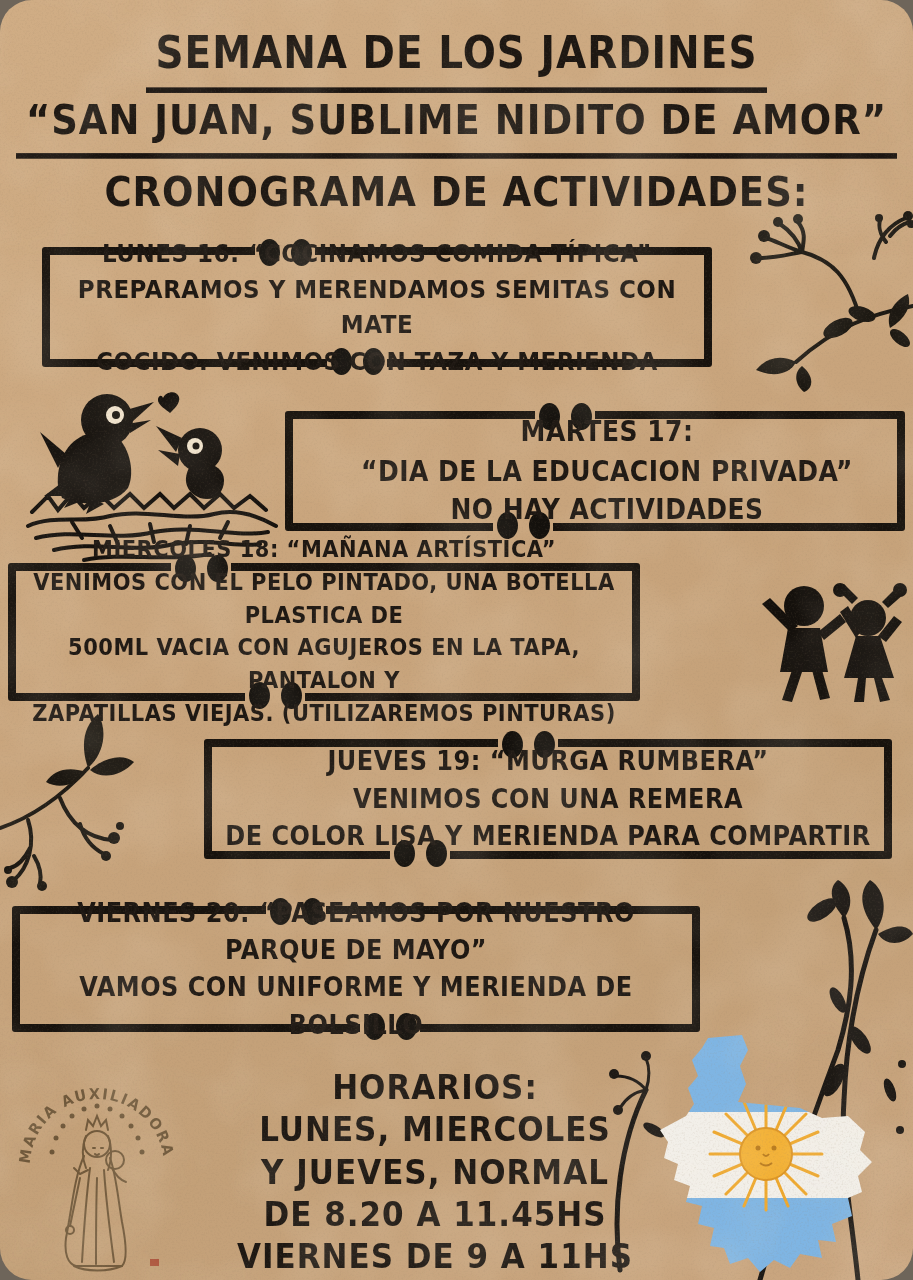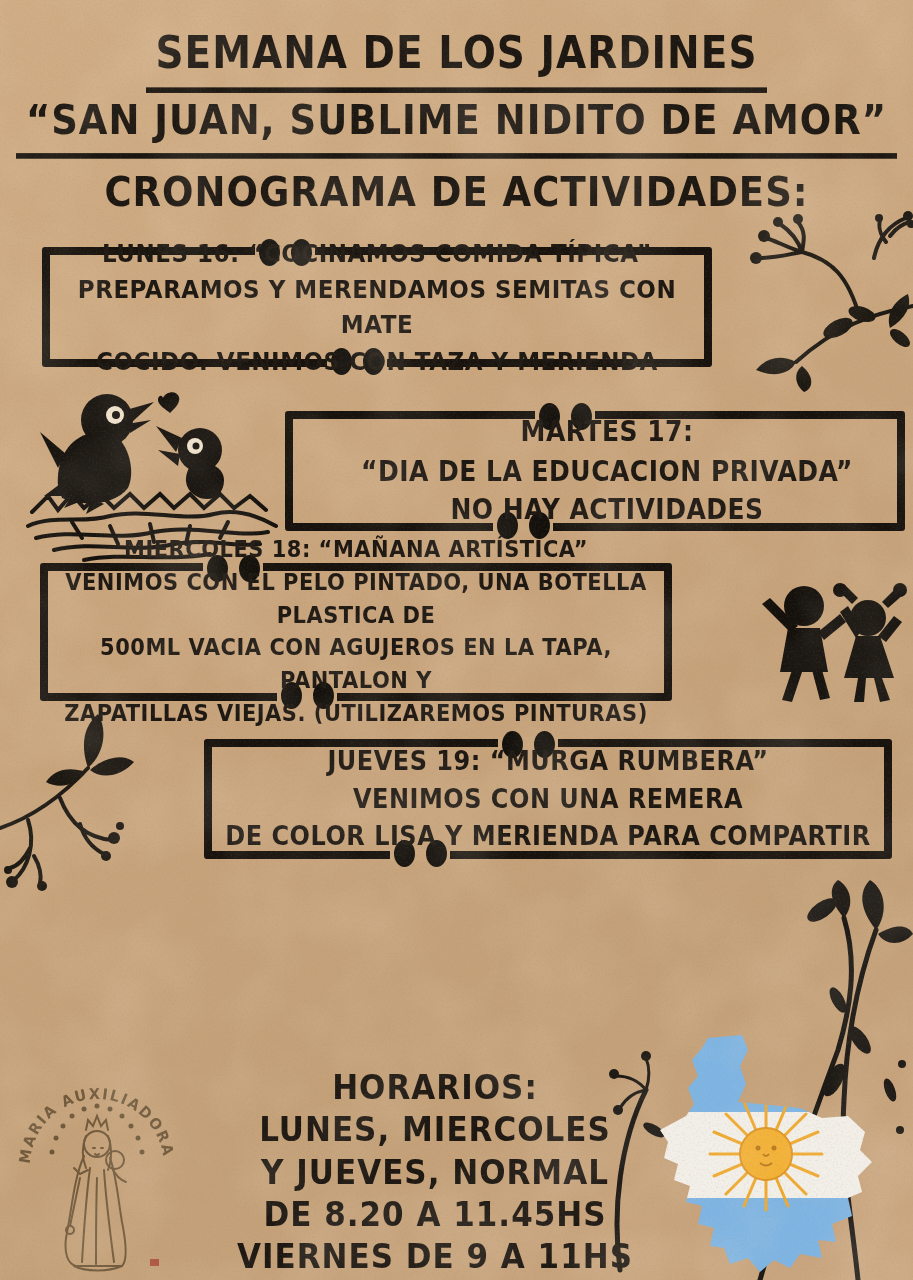--- a/index.html
+++ b/index.html
@@ -1,19 +1,19 @@
 <!DOCTYPE html>
 <html><head>
 <meta charset="utf-8">
 <style>
   html,body { margin:0; padding:0; background:#6e655a; }
   .page {
     position:relative; width:913px; height:1280px; margin:0 auto; overflow:hidden;
     background: linear-gradient(155deg,#d0ad85 0%, #c8a47c 45%, #c3a078 75%, #caa680 100%);
-    font-family:"DejaVu Sans", sans-serif; font-weight:bold; color:#1d1712;
+    font-family:"DejaVu Sans", sans-serif; font-weight:bold; color:#1d1712;border-radius:32px;
   }
   .hline { position:absolute; width:100%; text-align:center; letter-spacing:1px;
            transform:scaleY(1.12); transform-origin:top center; white-space:nowrap; }
   .hline .u { display:inline-block; border-bottom:5px solid #1a1410; padding:0 10px 8px; }
   .ebox { position:absolute; box-sizing:border-box; border:8px solid #17120d; border-radius:3px;
           display:flex; align-items:center; justify-content:flex-end; z-index:10; background:transparent; }
   .etext { width:100%; text-align:center; line-height:1.42; letter-spacing:.5px;
            transform:scaleY(1.1); }
   .notch { position:absolute; width:60px; height:12px; background:#c9a57d; transform:translateX(-50%); }
   .notch.t { top:-10px; } .notch.b { bottom:-10px; }
@@ -66,21 +66,21 @@
     <span class="fdot t2"></span>
     <span class="fdot b1"></span>
     <span class="fdot b2"></span>
     <div class="etext" style="font-size:25px">
       <div>MARTES 17:</div>
       <div>“DIA DE LA  EDUCACION PRIVADA”</div>
       <div>NO HAY ACTIVIDADES</div>
     </div>
   </div>
 
-  <div class="ebox" style="left:8px;top:563px;width:632px;height:138px;margin-left:32px;--nt:30%;--nb:42%;">
+  <div class="ebox" style="left:8px;top:563px;width:632px;height:138px;--nt:30%;--nb:42%;">
     <div class="notch t" style="left:30%"></div>
     <div class="notch b" style="left:42%"></div>
     <span class="fdot t1"></span>
     <span class="fdot t2"></span>
     <span class="fdot b1"></span>
     <span class="fdot b2"></span>
     <div class="etext" style="font-size:21px">
       <div>MIERCOLES 18: “MAÑANA ARTÍSTICA”</div>
       <div>VENIMOS CON EL PELO PINTADO, UNA BOTELLA PLASTICA DE</div>
       <div>500ML VACIA CON AGUJEROS EN LA TAPA, PANTALON Y</div>
@@ -95,20 +95,33 @@
     <span class="fdot t2"></span>
     <span class="fdot b1"></span>
     <span class="fdot b2"></span>
     <div class="etext" style="font-size:24px">
       <div>JUEVES 19: “MURGA RUMBERA”</div>
       <div>VENIMOS CON UNA REMERA</div>
       <div>DE COLOR LISA Y MERIENDA PARA COMPARTIR</div>
     </div>
   </div>
 
+  <div class="ebox" style="left:12px;top:906px;width:688px;height:126px;--nt:41%;--nb:55%;">
+    <div class="notch t" style="left:41%"></div>
+    <div class="notch b" style="left:55%"></div>
+    <span class="fdot t1"></span>
+    <span class="fdot t2"></span>
+    <span class="fdot b1"></span>
+    <span class="fdot b2"></span>
+    <div class="etext" style="font-size:24px">
+      <div>VIERNES 20: “PASEAMOS POR NUESTRO</div>
+      <div>PARQUE DE MAYO”</div>
+      <div>VAMOS CON UNIFORME Y MERIENDA DE BOLSILLO</div>
+    </div>
+  </div>
 
   <div class="sched">
     <div>HORARIOS:</div>
     <div>LUNES, MIERCOLES</div>
     <div>Y JUEVES, NORMAL</div>
     <div>DE 8.20 A 11.45HS</div>
     <div>VIERNES DE 9 A 11HS</div>
   </div>
 
   <svg class="deco" style="left:14px;top:376px;" width="278" height="188" viewBox="0 0 278 188">

